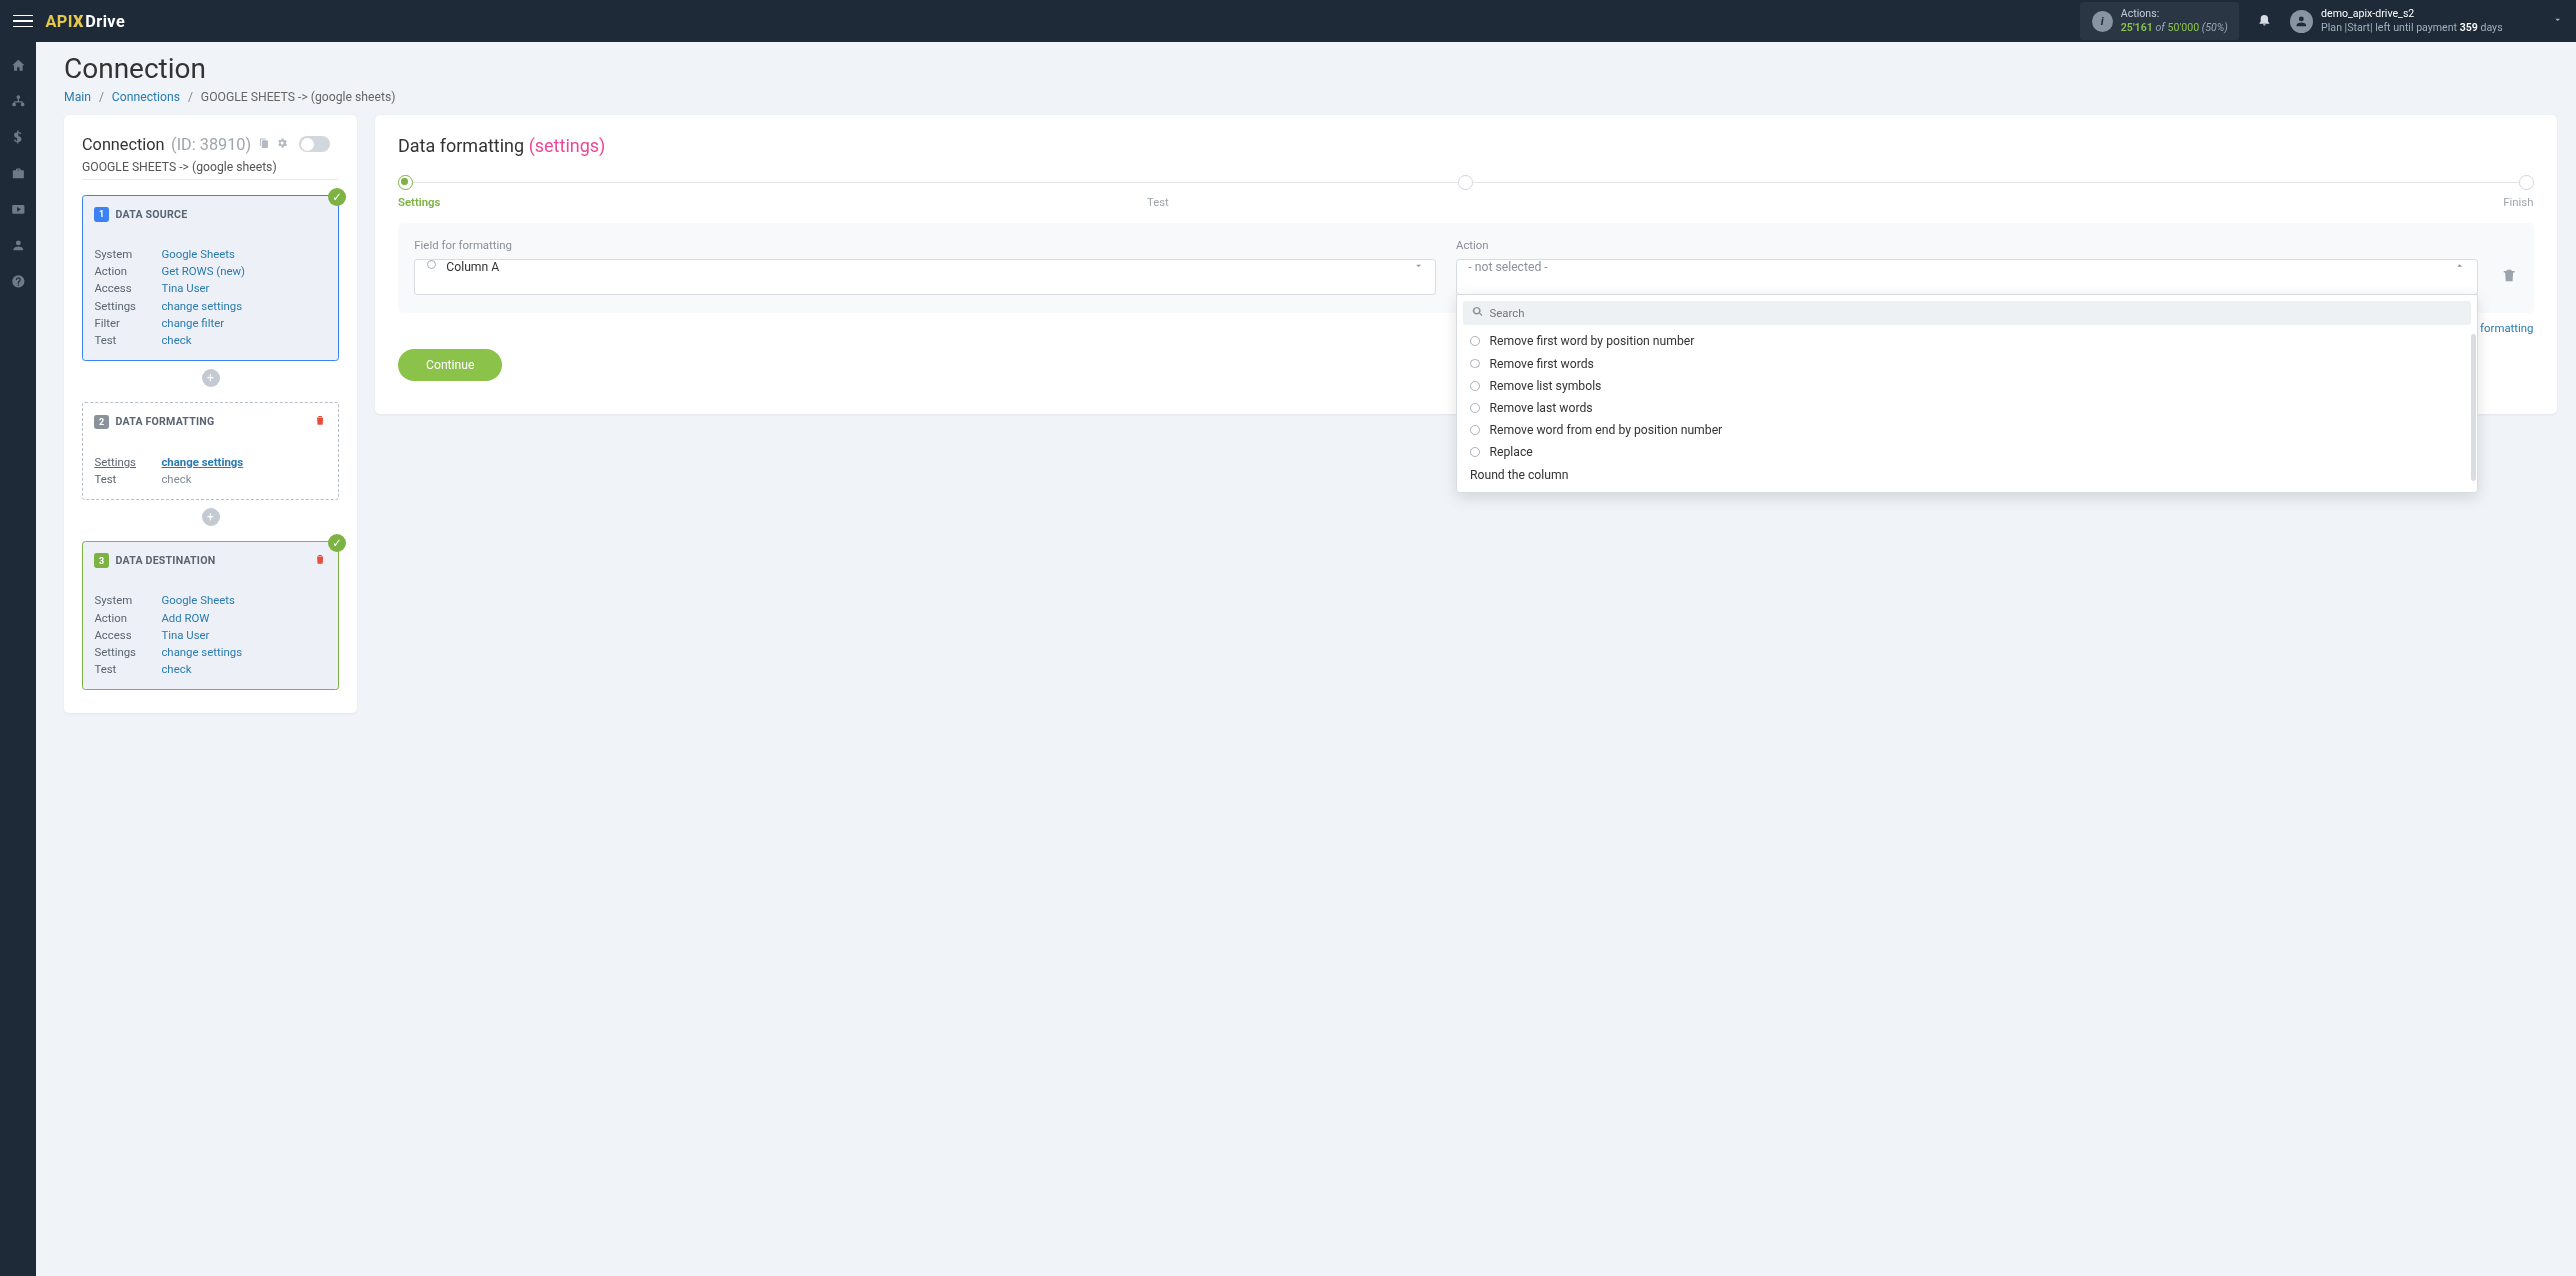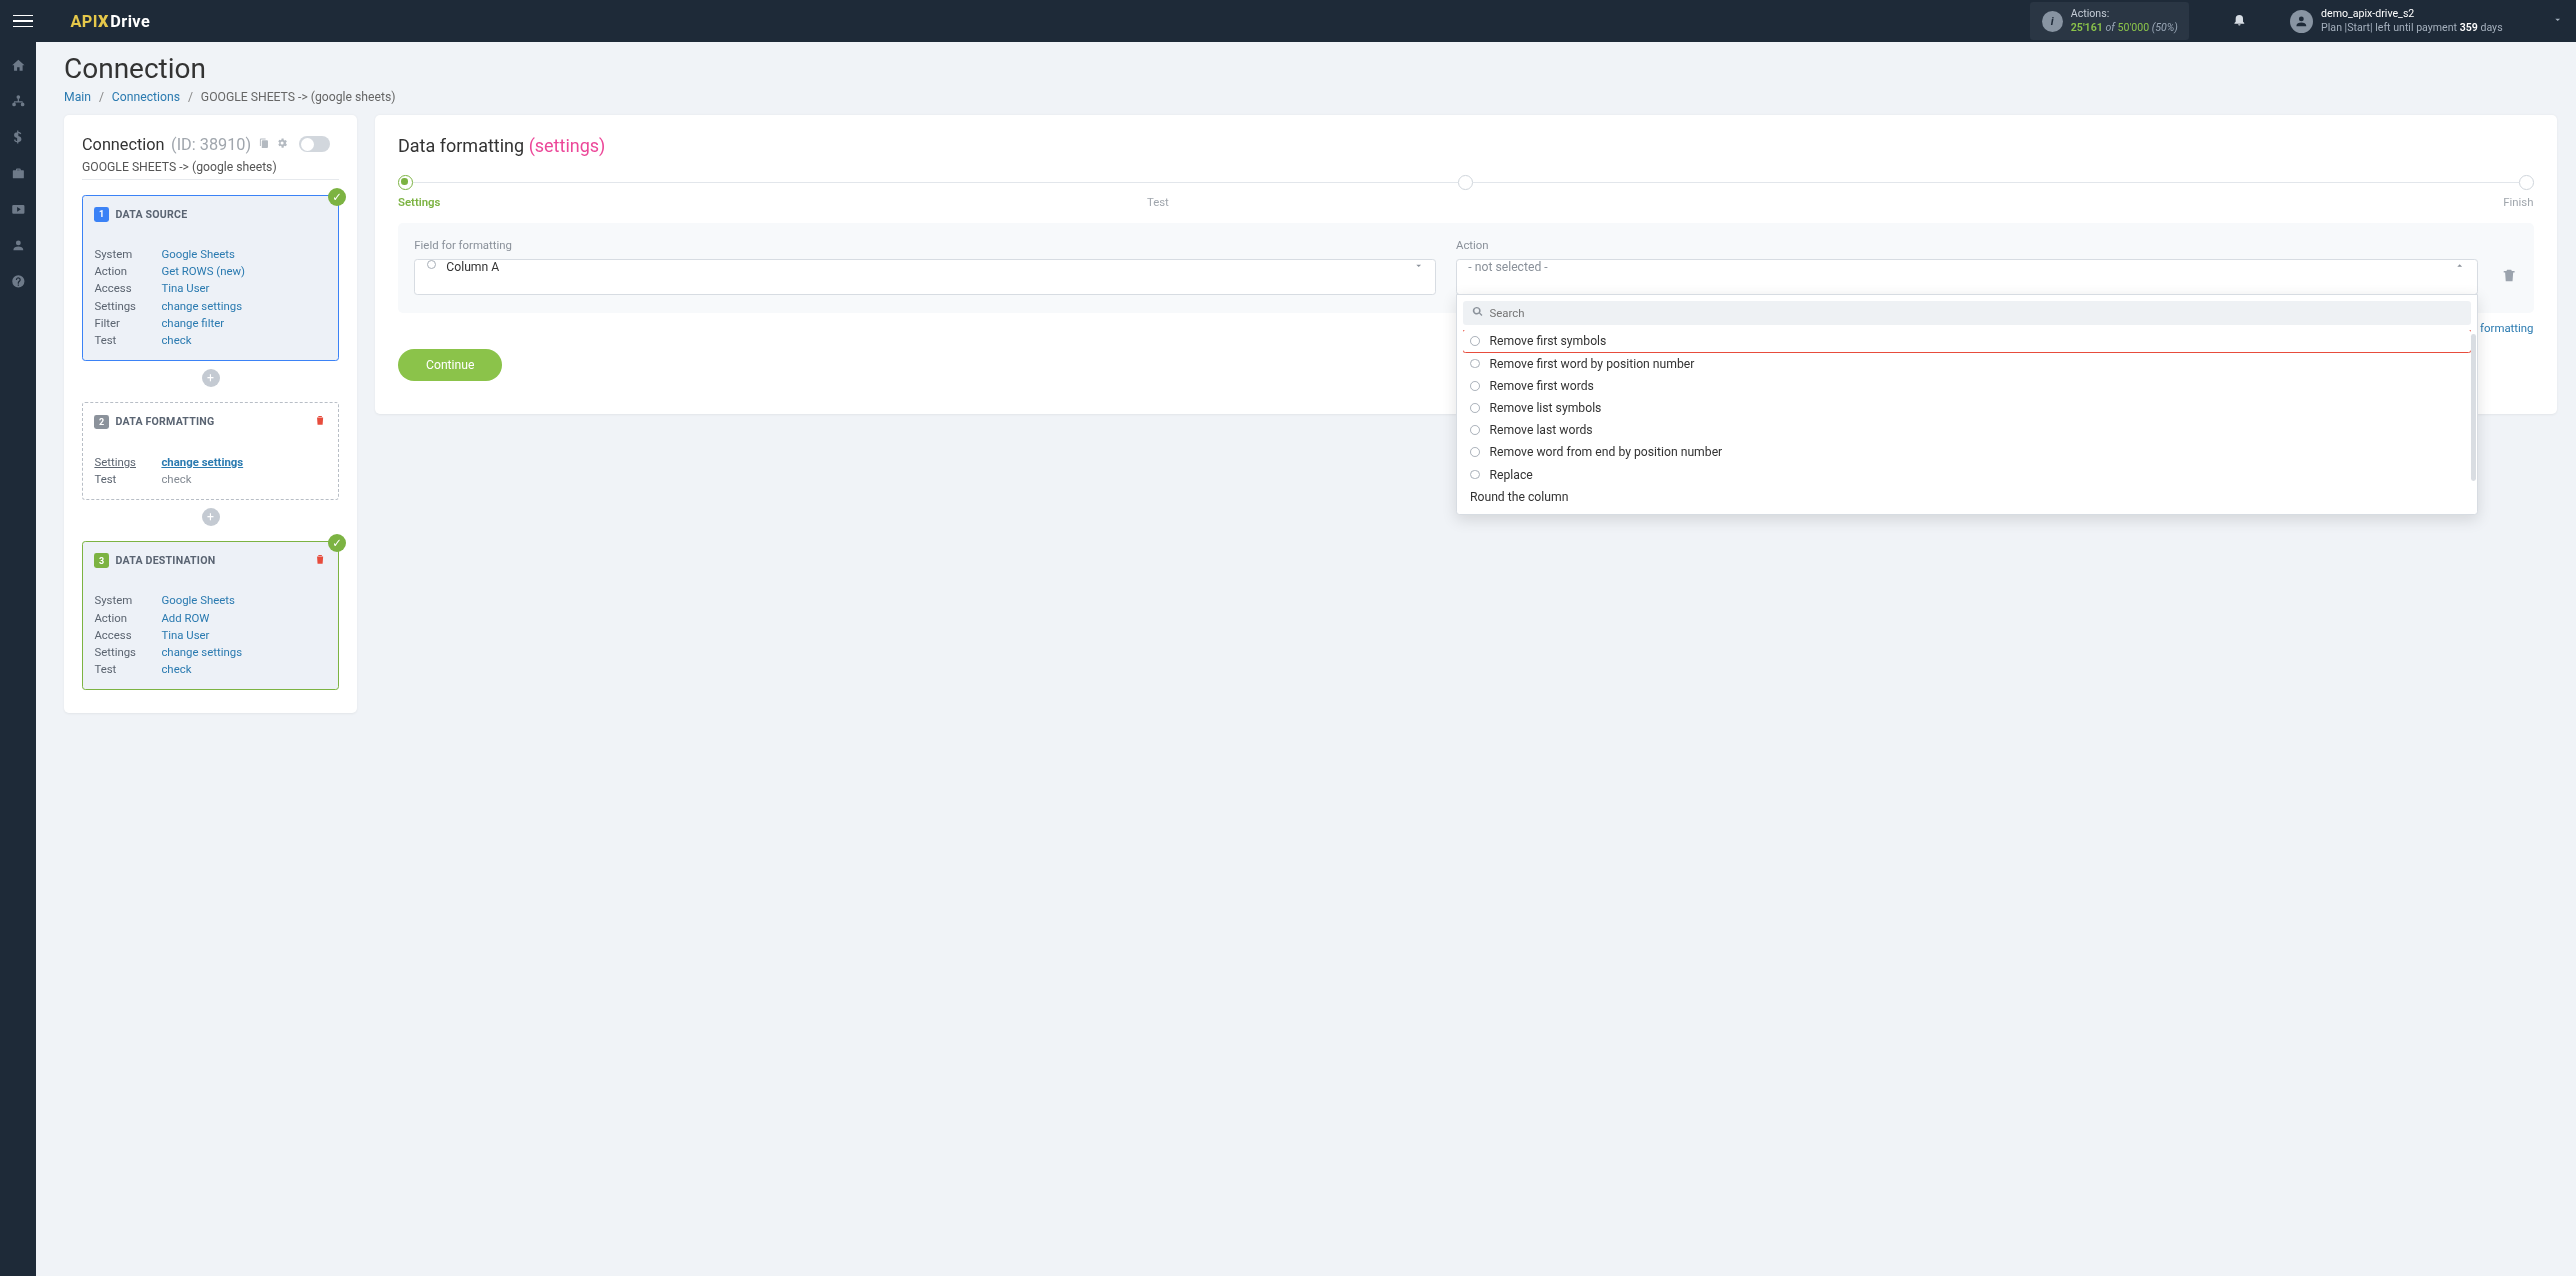--- a/index.html
+++ b/index.html
@@ -1,19 +1,19 @@
 <!DOCTYPE html>
 <html style="font-size:13px"><head>
 <meta charset="utf-8">
 <style>
 * { margin:0; padding:0; box-sizing:border-box; font-family:-apple-system,BlinkMacSystemFont,"Segoe UI",Roboto,Arial,sans-serif; }
 body { background:#f0f3f7; color:#333; font-size:11.4px; }
 
 
-.topbar { display:flex; align-items:center; height:42px; background:#1e2a38; color:#fff; padding:0 13px;gap:25px; }
+.topbar { display:flex; align-items:center; height:42px; background:#1e2a38; color:#fff; padding:0 13px; }
 .hamburger { width:19.5px; margin-right:13px; cursor:pointer; }
 .hamburger div { height:1.6px; background:#fff; margin:4.1px 0; }
 .logo { font-size:16.3px; font-weight:700; letter-spacing:0.4px; }
 .logo .api { color:#e6c84a; }
 .logo .x { color:#e6c84a; font-weight:900; }
 .logo .drive { color:#fff; margin-left:1.6px; }
 .tb-spacer { flex:1; }
 .actions-box { display:flex; align-items:center; background:#2a3644; border-radius:3.3px; padding:4.9px 11.4px; }
 .actions-box .info-ico { width:21px; height:21px; border-radius:50%; background:#8894a2; color:#1e2a38; display:flex; align-items:center; justify-content:center; font-weight:700; font-style:italic; margin-right:8.1px; font-size:11.4px; }
 .actions-box .act-text { font-size:10.6px; line-height:1.3; }
@@ -340,24 +340,20 @@
             </div>
 
             <div class="dropdown">
               <div class="dd-search">
                 <span class="mag"><svg width="11.4" height="11.4" viewBox="0 0 24 24" fill="currentColor">
                       <path d="M10 2a8 8 0 1 0 5 14l5 5 2-2-5-5a8 8 0 0 0-7-12zm0 3a5 5 0 1 1-5 5 5 5 0 0 1 5-5z"></path>
                     </svg></span>
                 <input placeholder="Search" style="">
               </div>
               <div class="dd-list" id="dd-list">
-                  <div class="dd-item highlight">
-                    <span class="radio-dot"></span>
-                    <span>Remove first symbols</span>
-                  </div>
                   <div class="dd-item">
                     <span class="radio-dot"></span>
                     <span>Remove first word by position number</span>
                   </div>
                   <div class="dd-item">
                     <span class="radio-dot"></span>
                     <span>Remove first words</span>
                   </div>
                   <div class="dd-item">
                     <span class="radio-dot"></span>

